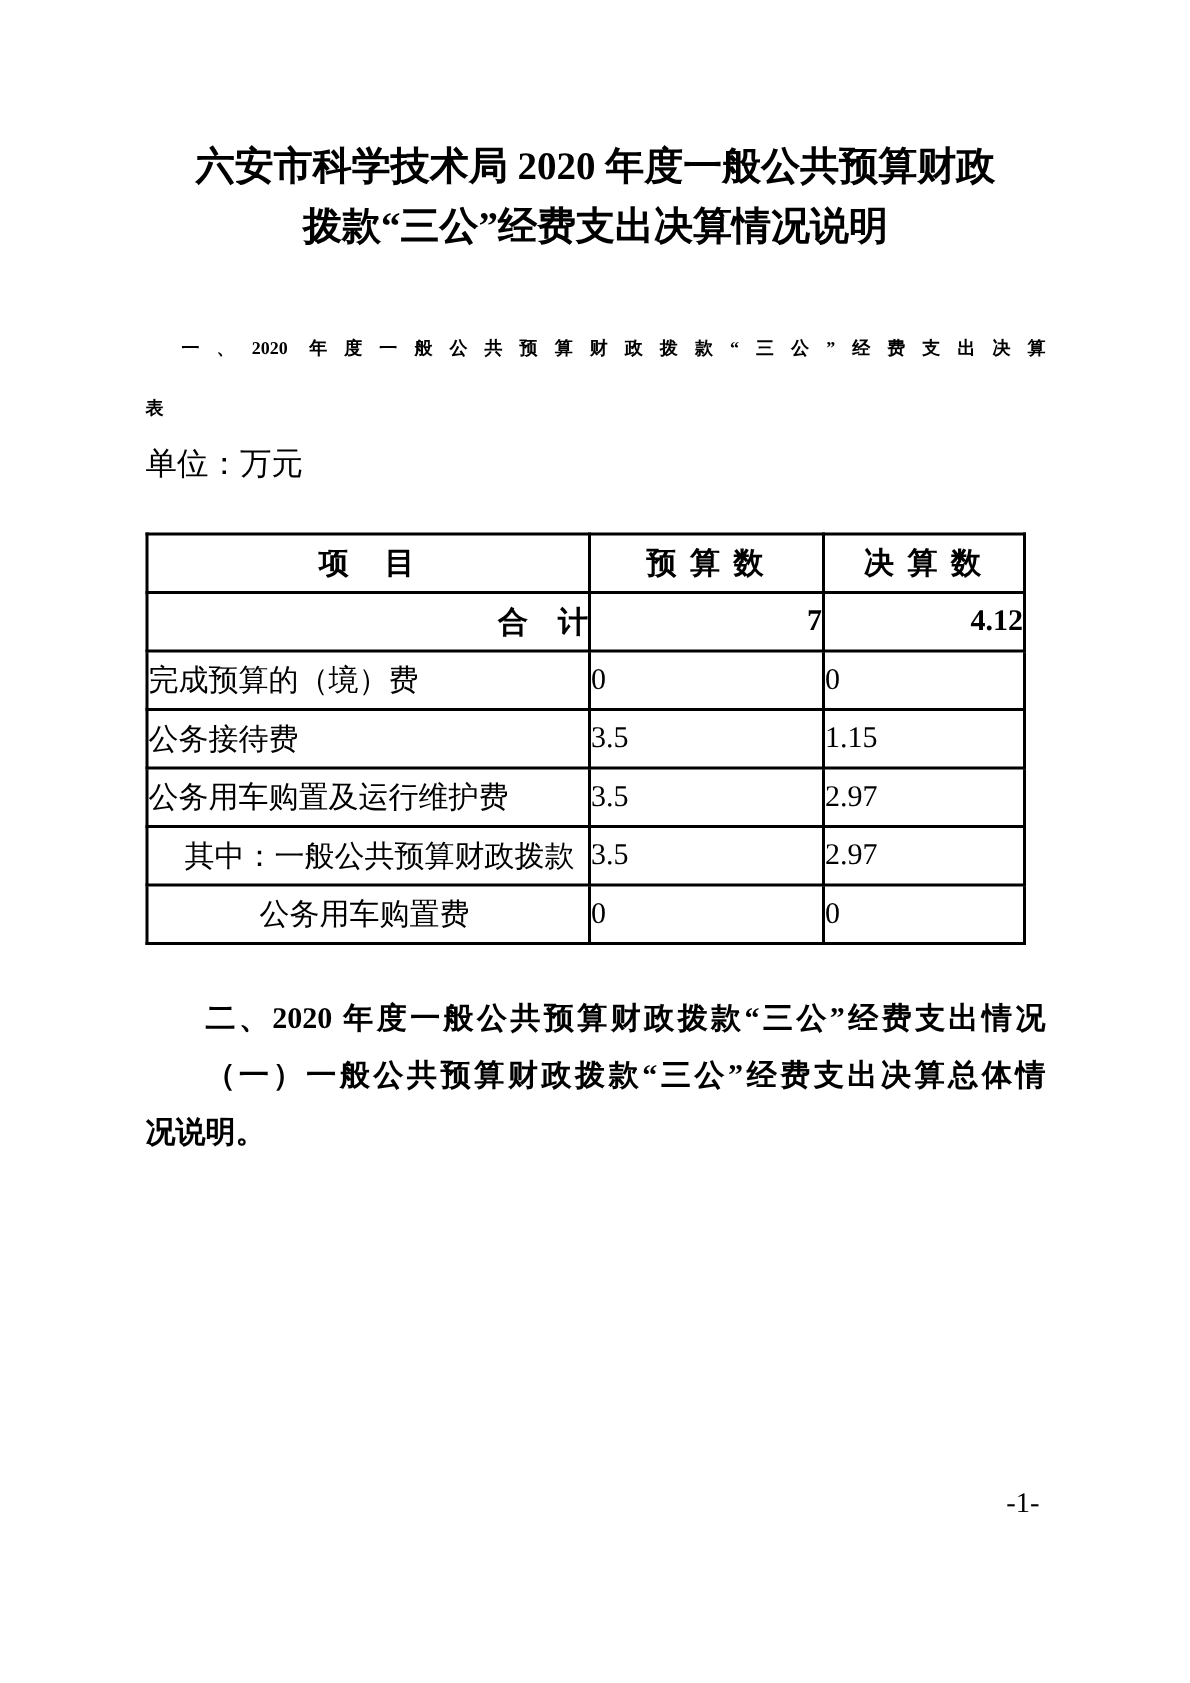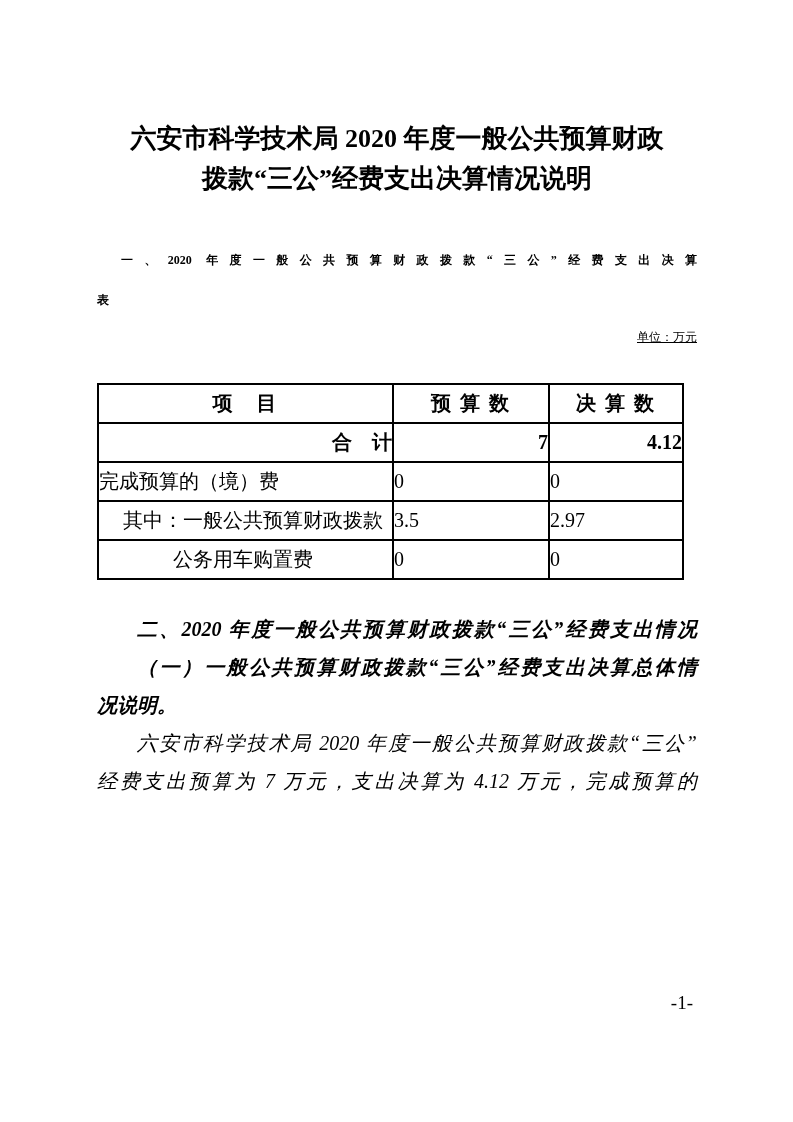--- a/index.html
+++ b/index.html
@@ -2,48 +2,48 @@
 <html><head>
 <meta charset="utf-8">
 <style>
   html, body { margin: 0; padding: 0; background: #ffffff; }
   .page {
     width: 793px; height: 1122px; position: relative;
     background: #ffffff; color: #000;
     font-family: "Liberation Serif", "DejaVu Serif", serif;
     overflow: hidden;
   }
-  .content { padding: 119px 96px 0 97px; }
+  .content { padding: 91px 96px 0 97px; }
 
   .doc-title { margin: 0; font-size: 26px; font-weight: bold; line-height: 40px; }
   .doc-title .tline { text-align: center; }
 
   .jline { text-align: justify; }
   .jfull { text-align-last: justify; }
   .indent2 { text-indent: 2em; }
 
   .h1block { margin-top: 41px; font-size: 12px; font-weight: bold; line-height: 40px; }
-  .unit-note { margin-top: -3px; font-size: 12px; line-height: 40px; text-align: right; text-decoration: underline; }
+  .unit-note { margin-top: -3px; font-size: 21px; line-height: 40px; text-align: left; }
 
   table.budget {
     border-collapse: collapse; table-layout: fixed;
     width: 585px; margin-top: 26px;
   }
   table.budget th, table.budget td {
     border: 2px solid #000; font-size: 20px; height: 37px;
     padding: 0; vertical-align: middle; overflow: hidden;
   }
   table.budget th { font-weight: bold; text-align: center; letter-spacing: 2px; }
   td.item { text-align: left; padding-left: 8px; }
   td.item.ind1 { padding-left: 24px; }
   td.item.ind3 { padding-left: 74px; }
   td.num { text-align: left; padding-left: 10px; }
   tr.total-row td { font-weight: bold; text-align: right; padding-left: 0; }
 
-  .sec2 { margin-top: 30px; font-size: 20px; line-height: 38px; font-style: italic; }
+  .sec2 { margin-top: 30px; font-size: 20px; line-height: 38px; }
   .sec2 .bold { font-weight: bold; }
 
   .page-number {
     position: absolute; top: 992px; right: 100px;
     font-size: 19px; line-height: 22px;
   }
 </style>
 </head>
 <body>
 
@@ -80,42 +80,48 @@
           <td>合　计</td>
           <td>7</td>
           <td>4.12</td>
         </tr>
         <tr>
           <td class="item">完成预算的（境）费</td>
           <td class="num">0</td>
           <td class="num">0</td>
         </tr>
         <tr>
+          <td class="item">公务接待费</td>
+          <td class="num">3.5</td>
+          <td class="num">1.15</td>
+        </tr>
+        <tr>
+          <td class="item">公务用车购置及运行维护费</td>
+          <td class="num">3.5</td>
+          <td class="num">2.97</td>
+        </tr>
+        <tr>
           <td class="item ind1">其中：一般公共预算财政拨款</td>
           <td class="num">3.5</td>
           <td class="num">2.97</td>
         </tr>
         <tr>
           <td class="item ind3">公务用车购置费</td>
           <td class="num">0</td>
           <td class="num">0</td>
         </tr>
       </tbody>
     </table>
 
     <div class="sec2">
       <div class="bold">
         <div class="jline jfull indent2">二、2020 年度一般公共预算财政拨款“三公”经费支出情况</div>
       </div>
       <div class="bold">
         <div class="jline jfull indent2">（一）一般公共预算财政拨款“三公”经费支出决算总体情</div>
         <div class="jline">况说明。</div>
       </div>
-      <div>
-        <div class="jline jfull indent2">六安市科学技术局 2020 年度一般公共预算财政拨款“三公”</div>
-        <div class="jline jfull">经费支出预算为 7 万元，支出决算为 4.12 万元，完成预算的</div>
-      </div>
     </div>
 
   </div>
 
   <div class="page-number">-1-</div>
 </div>
 
 </body></html>

